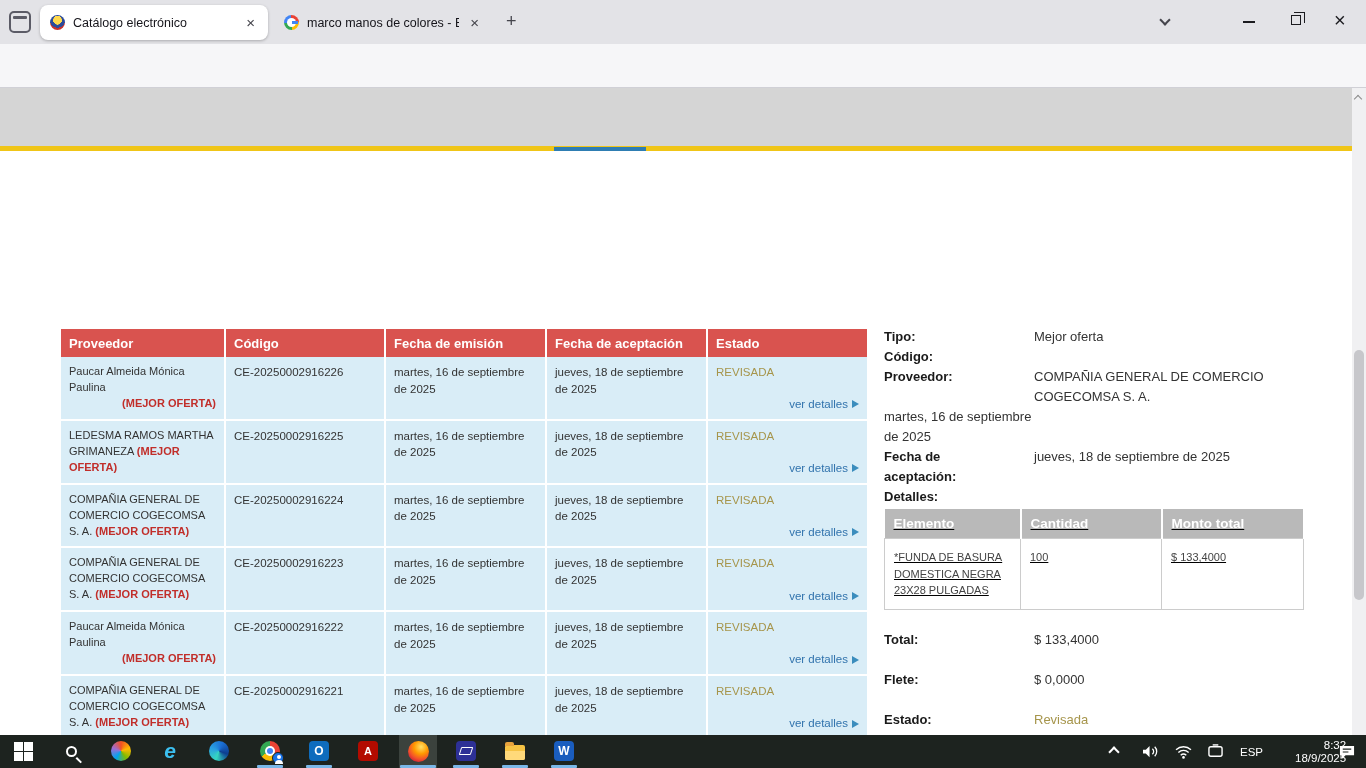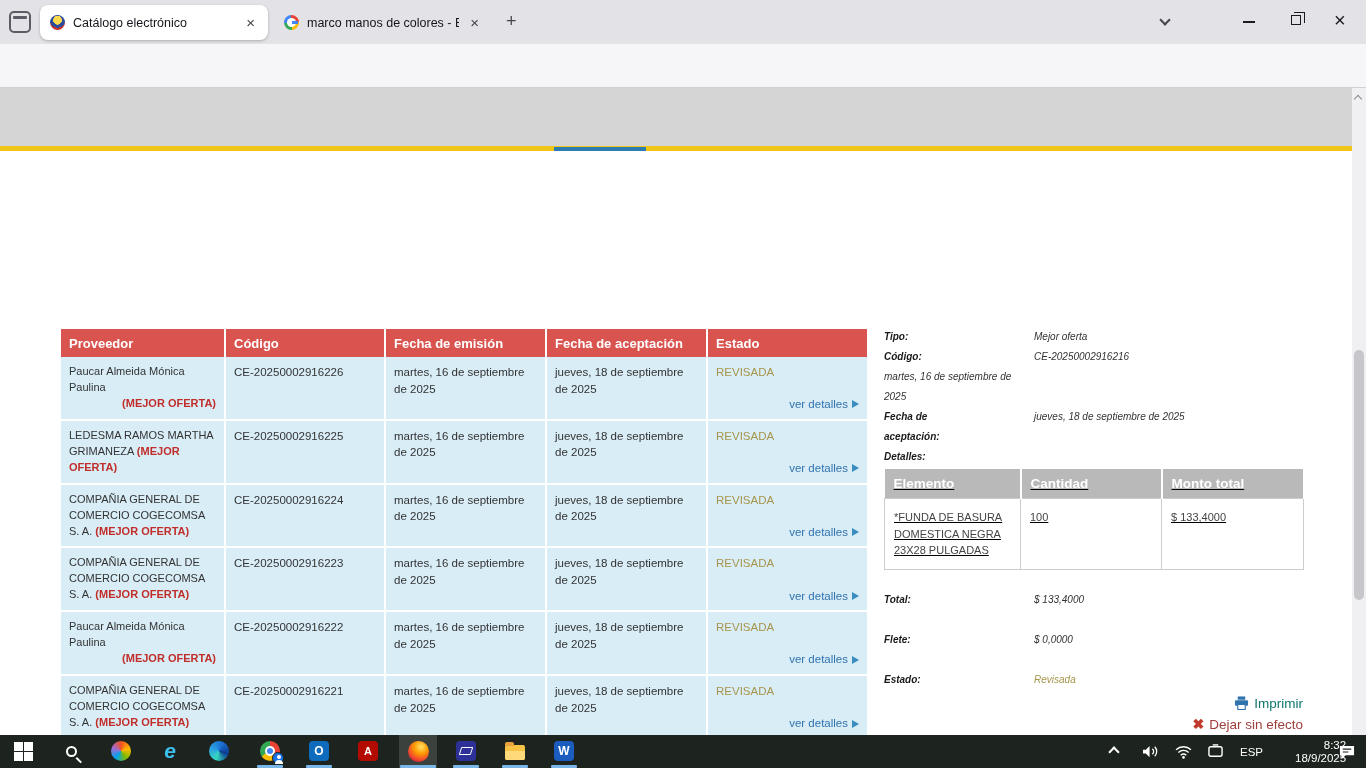--- a/index.html
+++ b/index.html
@@ -69,21 +69,21 @@
   .c-prov { font-size:11px !important; }
   .mejor { color:#c12e2a; font-weight:bold; }
   .tagblock { display:block; text-align:right; }
   .c-est { position:relative; }
   .revisada { color:#a6954b; }
   .verdet { position:absolute; right:8px; bottom:6px; color:#3173ad; font-size:11.5px; text-decoration:none; display:flex; align-items:center; gap:4px; cursor:pointer; }
   .arr { width:0; height:0; border-left:7px solid #3b8dbd; border-top:4px solid transparent; border-bottom:4px solid transparent; display:inline-block; }
 
   
   .detail { left:884px; top:176px; width:419px; }
-  .drow { display:grid; grid-template-columns:150px 1fr; line-height:20px; font-size:10px;font-style:italic; }
+  .drow { display:grid; grid-template-columns:150px 1fr; line-height:20px; font-size:13px; }
   .dlabel { font-weight:bold; color:#1a1a1a; }
   .dlabel span { display:inline-block; width:95px; }
   .dvalue { color:#333; }
   .items-tbl, .docs-tbl { border-collapse:collapse; table-layout:fixed; width:419px; margin-top:2px;text-decoration:underline; }
   .items-tbl th, .docs-tbl th { background:#b9b9b9; color:#fff; font-size:13.5px; font-weight:bold; text-align:left; padding:7px 9px; border-right:2px solid #fff; }
   .items-tbl td { background:#fff; border:1px solid #ccc; font-size:11px; color:#444; vertical-align:top; padding:10px 9px; line-height:1.5; height:66px; }
   .totals { margin-top:14px; }
   .totals .drow { line-height:20px;margin-top:20px; }
   .olive { color:#a6954b; }
   .actions { text-align:right; margin-top:3px; }
@@ -339,21 +339,24 @@
       </tbody>
   </table>
 
   <div class="abs detail">
     <div class="drow">
         <div class="dlabel"><span>Tipo:</span></div>
         <div class="dvalue">Mejor oferta</div>
       </div>
     <div class="drow">
         <div class="dlabel"><span>Código:</span></div>
-        <div class="dvalue">CE-20250002916216</div>
+      </div>
+    <div class="drow">
+        <div class="dlabel"><span>Proveedor:</span></div>
+        <div class="dvalue">COMPAÑIA GENERAL DE COMERCIO COGECOMSA S. A.</div>
       </div>
     <div class="drow">
         <div class="dvalue">martes, 16 de septiembre de 2025</div>
       </div>
     <div class="drow">
         <div class="dlabel"><span>Fecha de aceptación:</span></div>
         <div class="dvalue">jueves, 18 de septiembre de 2025</div>
       </div>
     <div class="drow">
         <div class="dlabel"><span>Detalles:</span></div>

